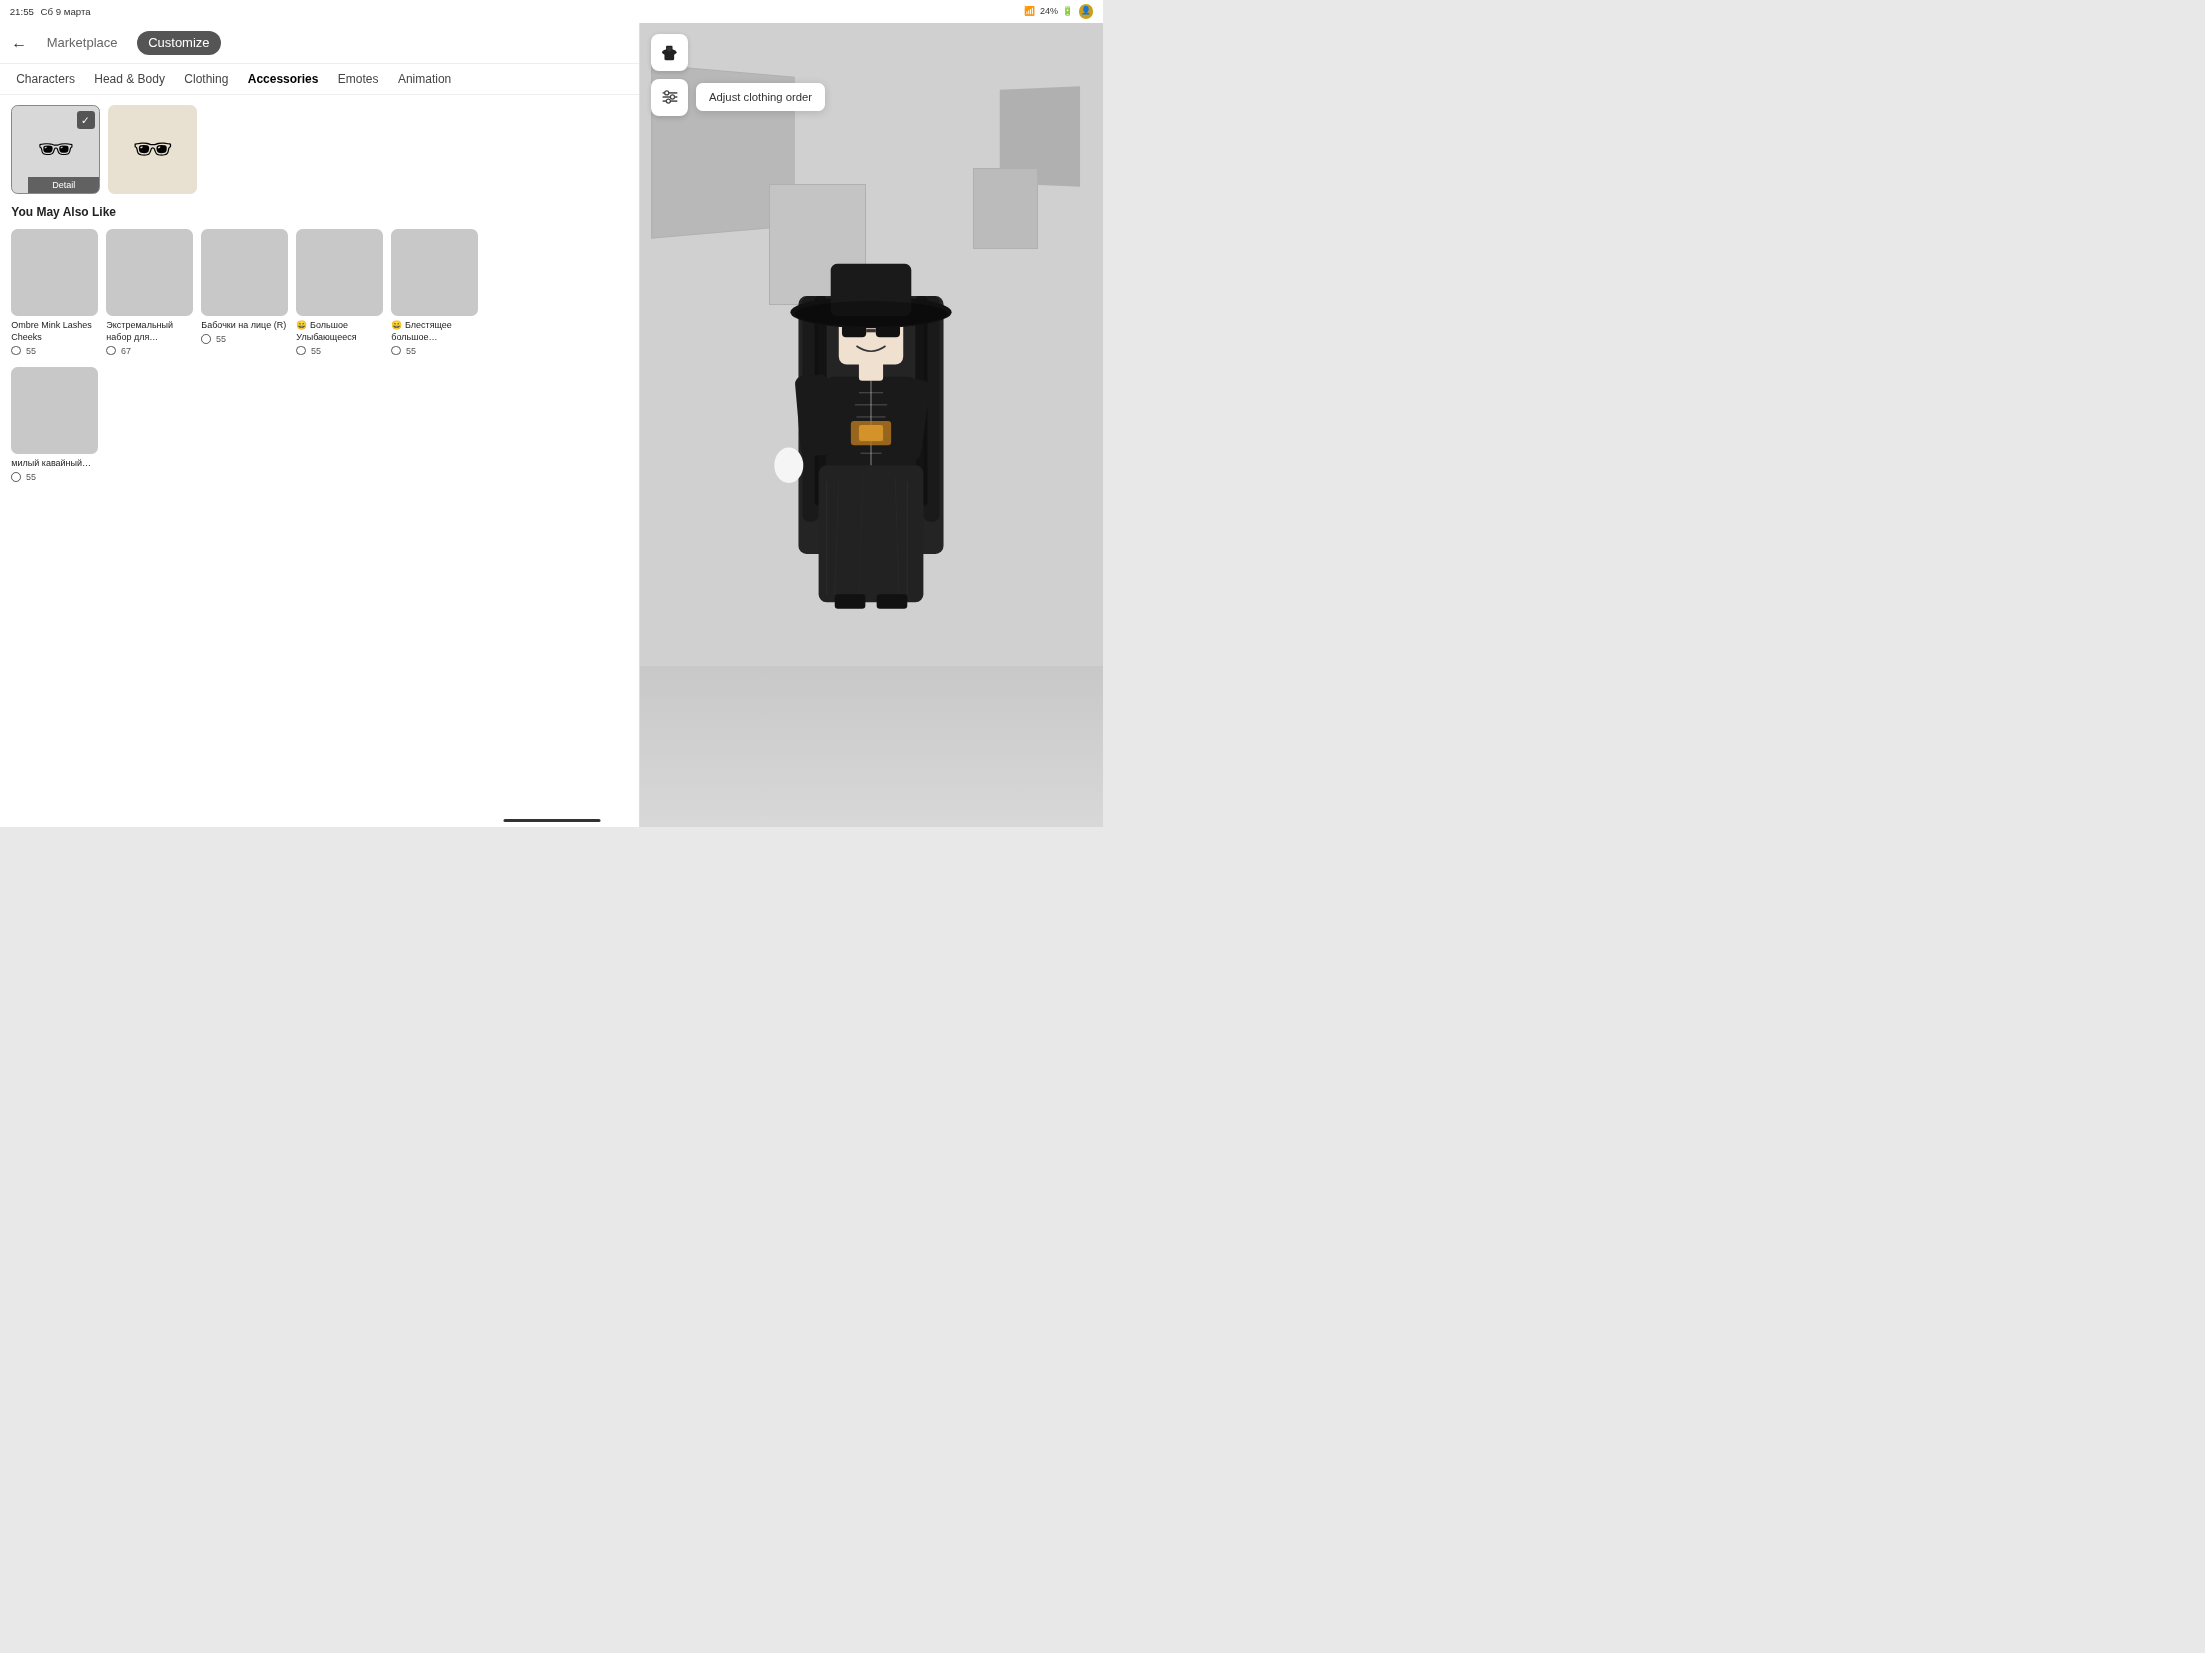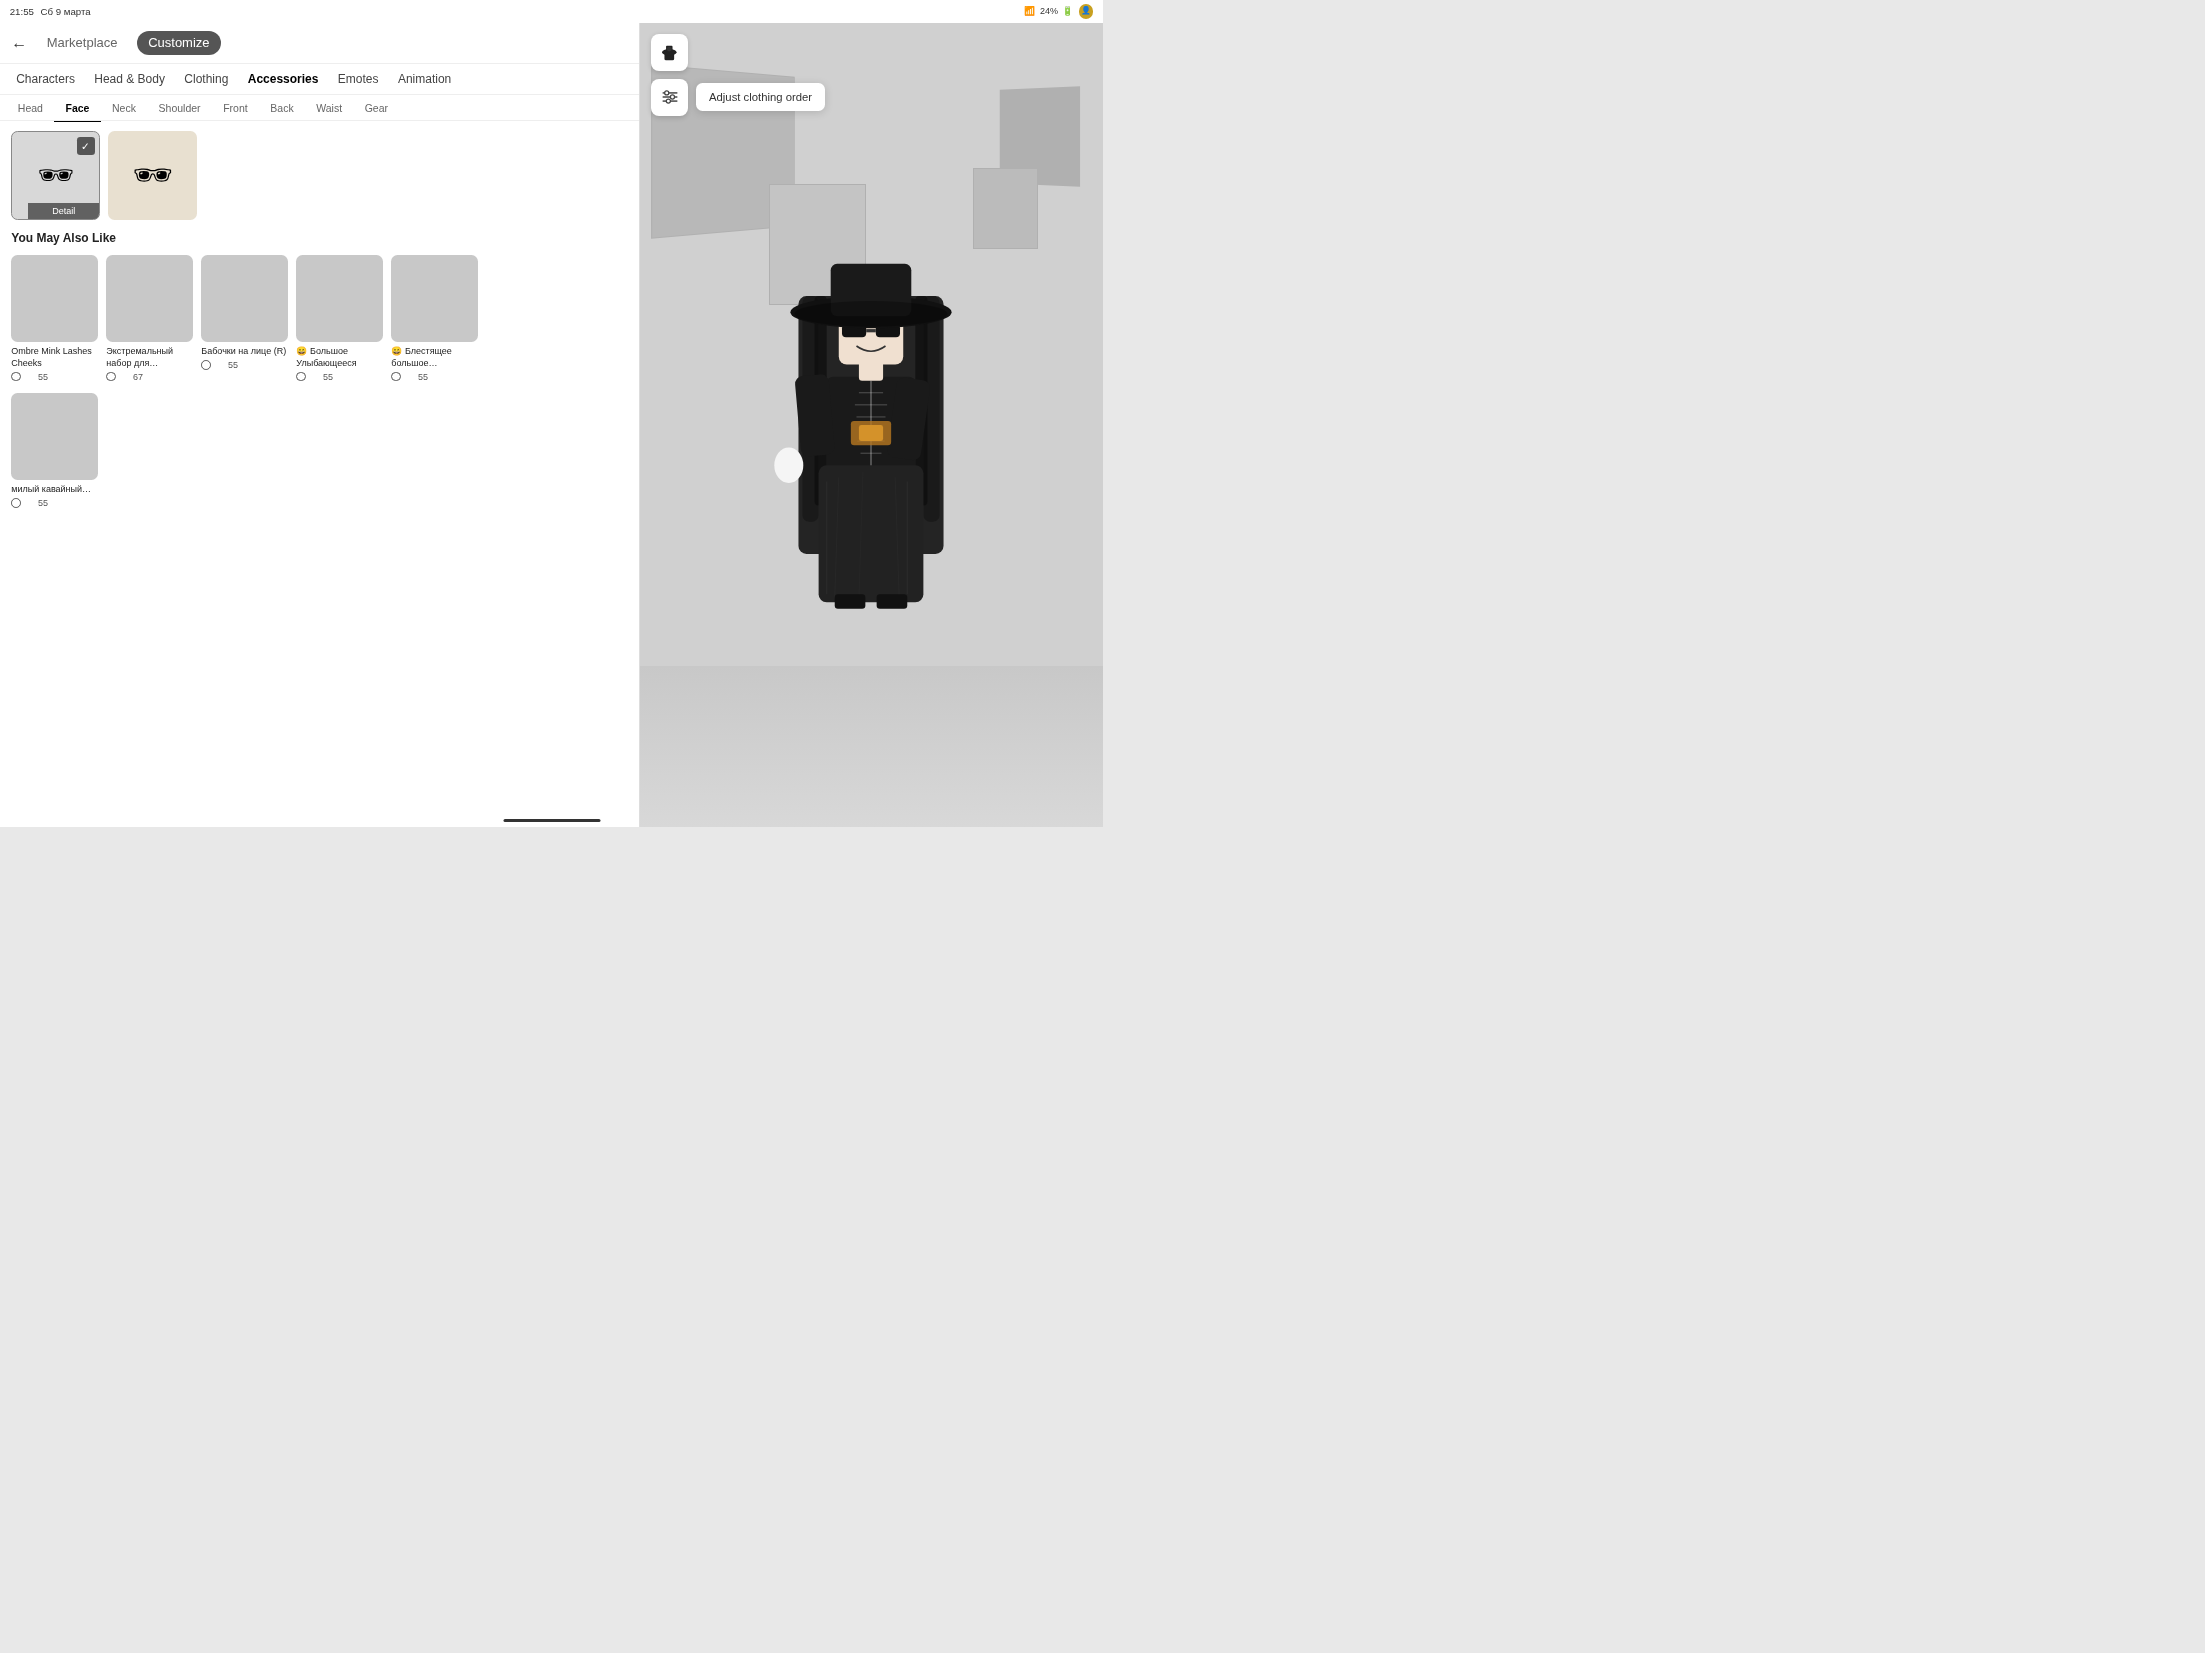--- a/index.html
+++ b/index.html
@@ -218,21 +218,21 @@
       font-size: 9px;
       color: #222;
       line-height: 1.3;
       margin-bottom: 2.4px;
     }
     .rec-price {
       font-size: 9px;
       color: #555;
       display: flex;
       align-items: center;
-      gap: 17px;
+      gap: 5px;
       text-align: right;
     }
     .robux-icon {
       width: 9.7px;
       height: 9.7px;
       border-radius: 50%;
       border: 1.2px solid #555;
       display: inline-block;
     }
 
@@ -377,30 +377,20 @@
 
     <div class="nav-categories">
       <span class="nav-cat">Characters</span>
       <span class="nav-cat">Head &amp; Body</span>
       <span class="nav-cat">Clothing</span>
       <span class="nav-cat active">Accessories</span>
       <span class="nav-cat">Emotes</span>
       <span class="nav-cat">Animation</span>
     </div>
 
-    <div class="sub-tabs">
-      <span class="sub-tab">Head</span>
-      <span class="sub-tab active">Face</span>
-      <span class="sub-tab">Neck</span>
-      <span class="sub-tab">Shoulder</span>
-      <span class="sub-tab">Front</span>
-      <span class="sub-tab">Back</span>
-      <span class="sub-tab">Waist</span>
-      <span class="sub-tab">Gear</span>
-    </div>
 
     <div class="content-area">
 
       
       <div class="item-row">
         <div class="item-card selected glasses-black">
           <div class="check-mark">✓</div>
           <div class="detail-label">Detail</div>
         </div>
         <div class="item-card glasses-orange">

